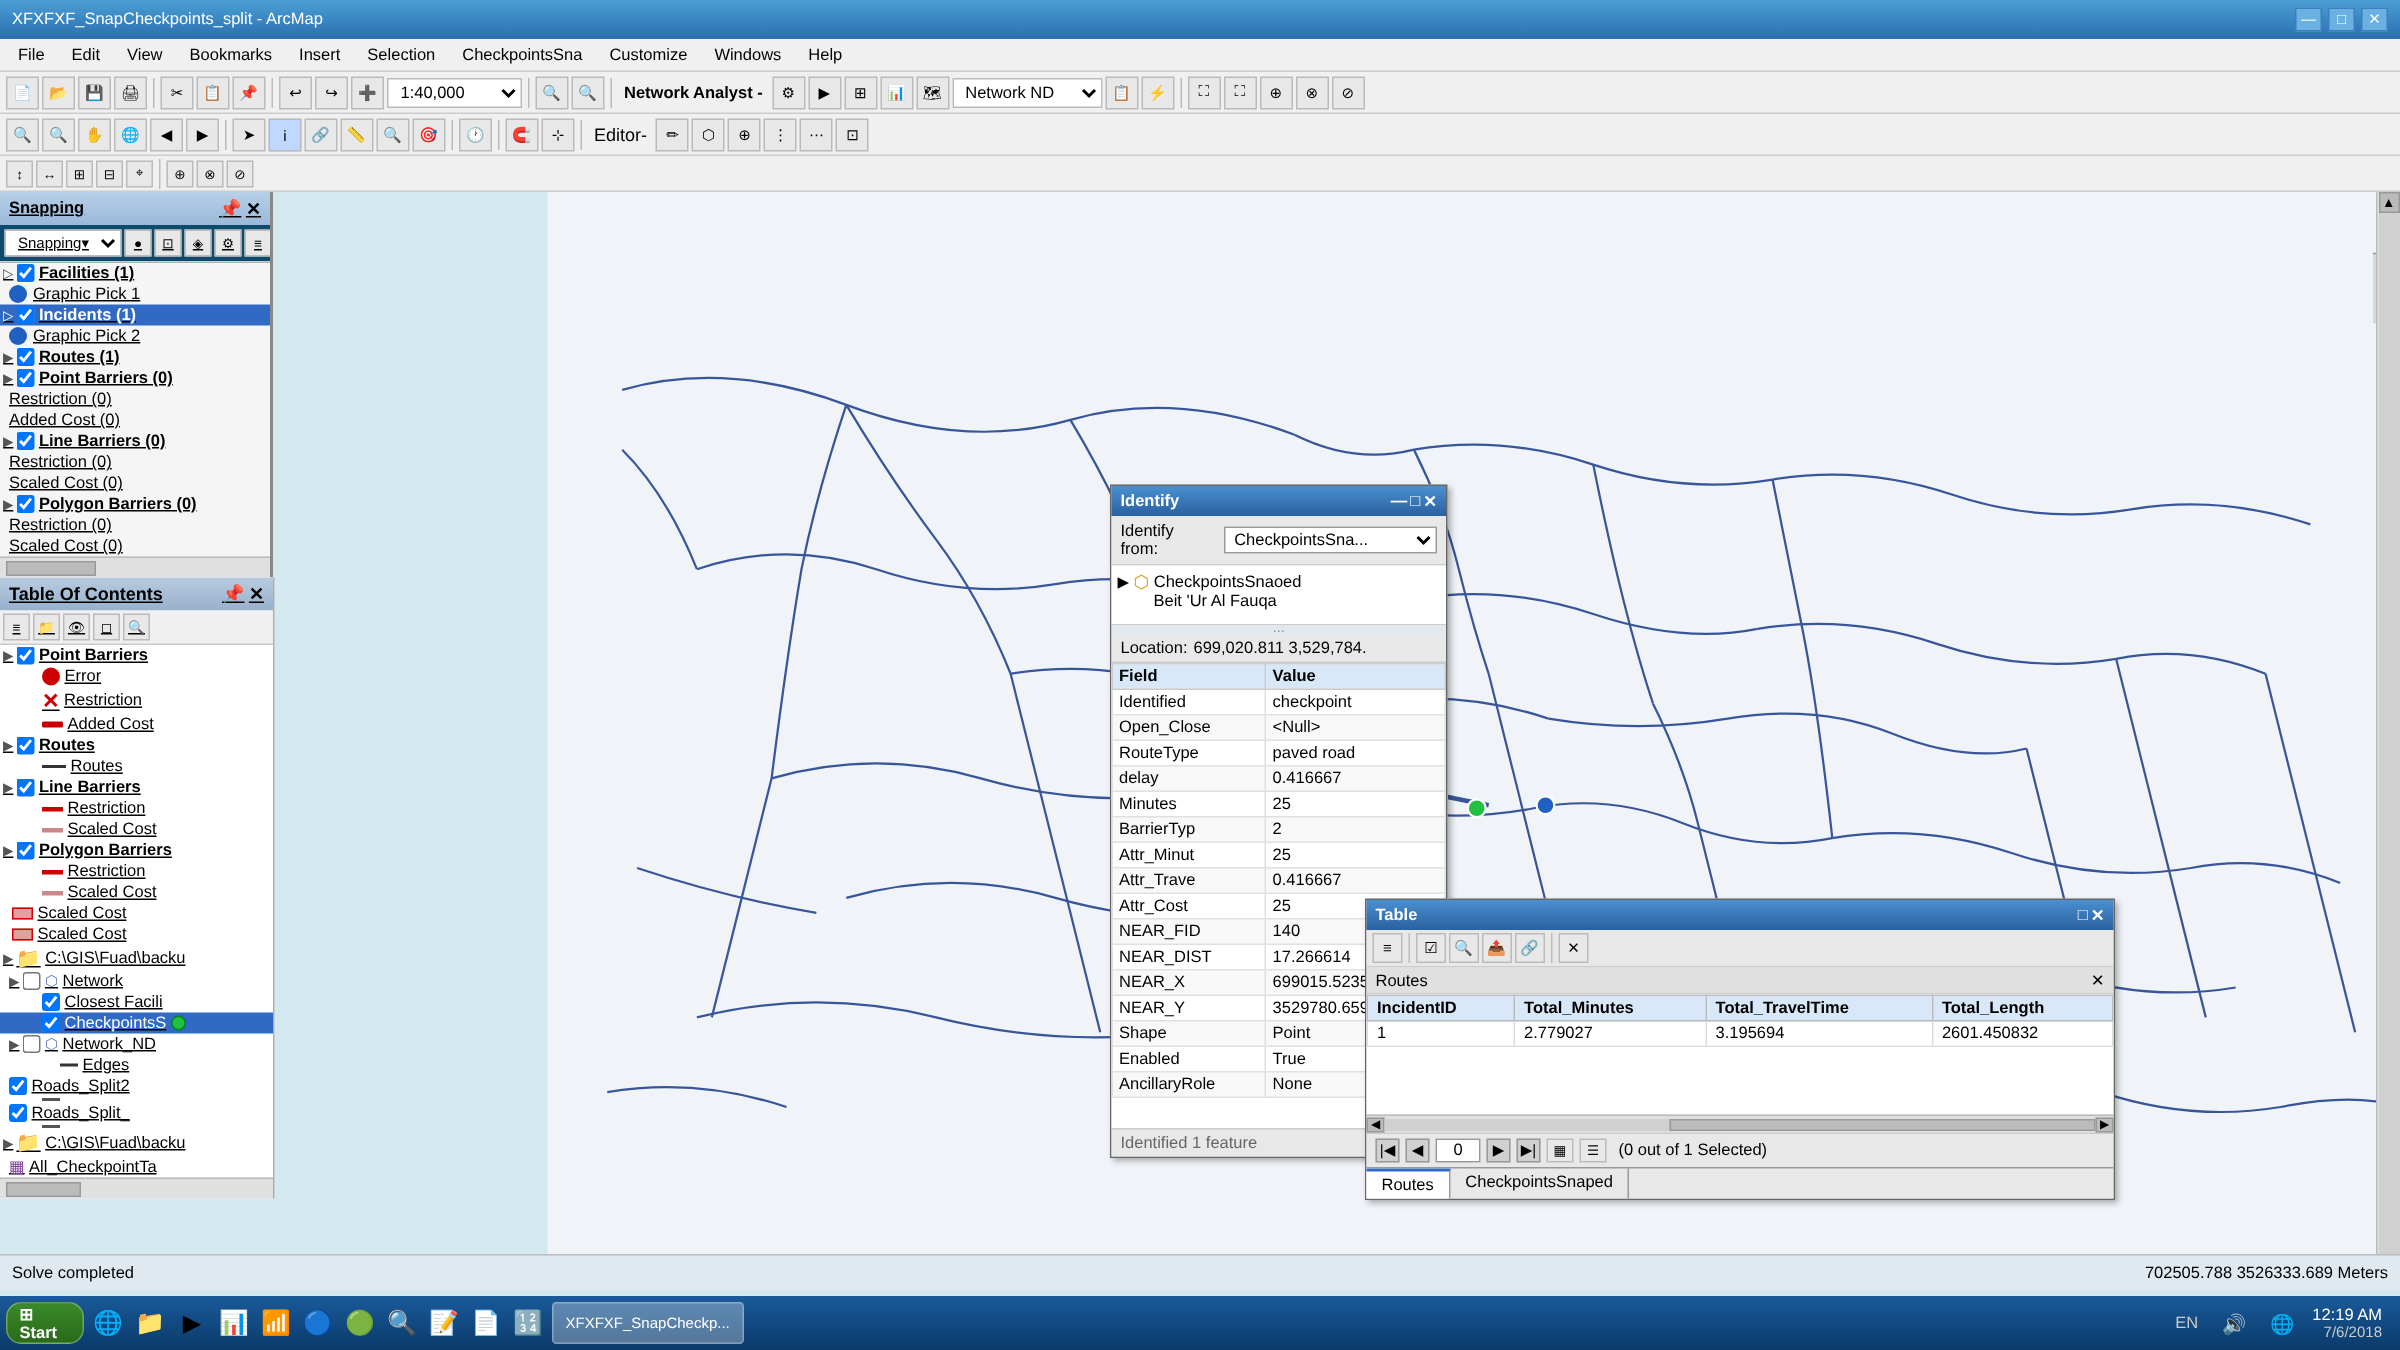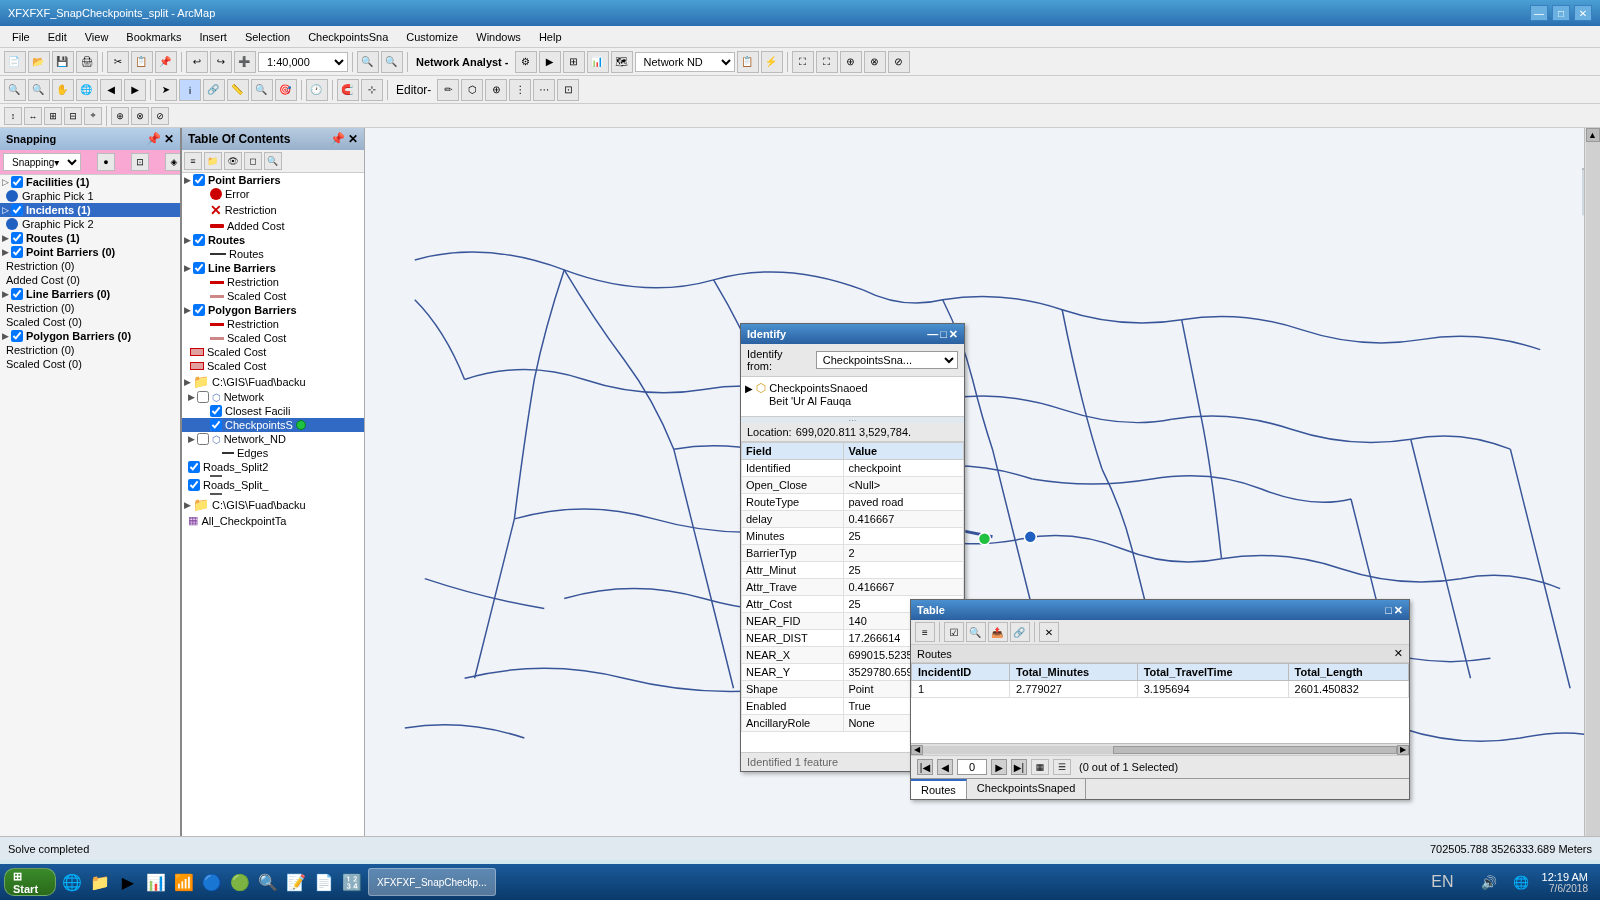--- a/index.html
+++ b/index.html
@@ -77,22 +77,22 @@
       align-items: center;
       padding: 0 6px;
       justify-content: space-between;
       font-weight: bold;
       font-size: 11px;
     }
     .panel-close-btn { cursor: pointer; font-size: 12px; }
     .snapping-toolbar {
       display: flex;
       padding: 3px;
-      gap: 16px;
-      background: #f9a8d4;
+      gap: 2px;
+      background: #0c4a6e;
       border-bottom: 1px solid #ccc;
     }
 
     .toc-toolbar {
       display: flex;
       align-items: center;
       padding: 2px;
       background: #f0f0f0;
       border-bottom: 1px solid #ccc;
       gap: 2px;
@@ -415,22 +415,24 @@
     }
 
     .main-container {
       display: flex;
       height: calc(900px - 26px - 22px - 28px - 28px - 28px - 36px);
       position: relative;
     }
 
     .left-side {
       display: flex;
+      flex-direction: column;
       width: 365px;
       flex-shrink: 0;
+      text-decoration: underline;
     }
 
     .toc-panel-outer {
       width: 182px;
       border-right: 2px solid #888;
       display: flex;
       flex-direction: column;
       background: #f5f5f5;
       overflow: hidden;
     }
@@ -1062,21 +1064,21 @@
   <div class="taskbar-icon" style="font-size:16px;">🔍</div>
   <div class="taskbar-icon" style="font-size:16px;">📝</div>
   <div class="taskbar-icon" style="font-size:16px;">📄</div>
   <div class="taskbar-icon" style="font-size:16px;">🔢</div>
 
   <div class="task-btn active" style="max-width:160px;font-size:10px;overflow:hidden;text-overflow:ellipsis;white-space:nowrap;">
     <span>XFXFXF_SnapCheckp...</span>
   </div>
 
   <div id="taskbar-right">
-    <span style="font-size:16px;color:#ccc;margin-right:16px;">EN</span>
+    <span style="font-size:11px;color:#ccc;margin-right:4px;">EN</span>
     <div class="taskbar-icon" style="font-size:13px;">🔊</div>
     <div class="taskbar-icon" style="font-size:13px;">🌐</div>
     <div style="text-align:right;">
       <div style="font-size:11px;color:white;">12:19 AM</div>
       <div style="font-size:10px;color:#ccc;">7/6/2018</div>
     </div>
   </div>
 </div>
 
 </body></html>

